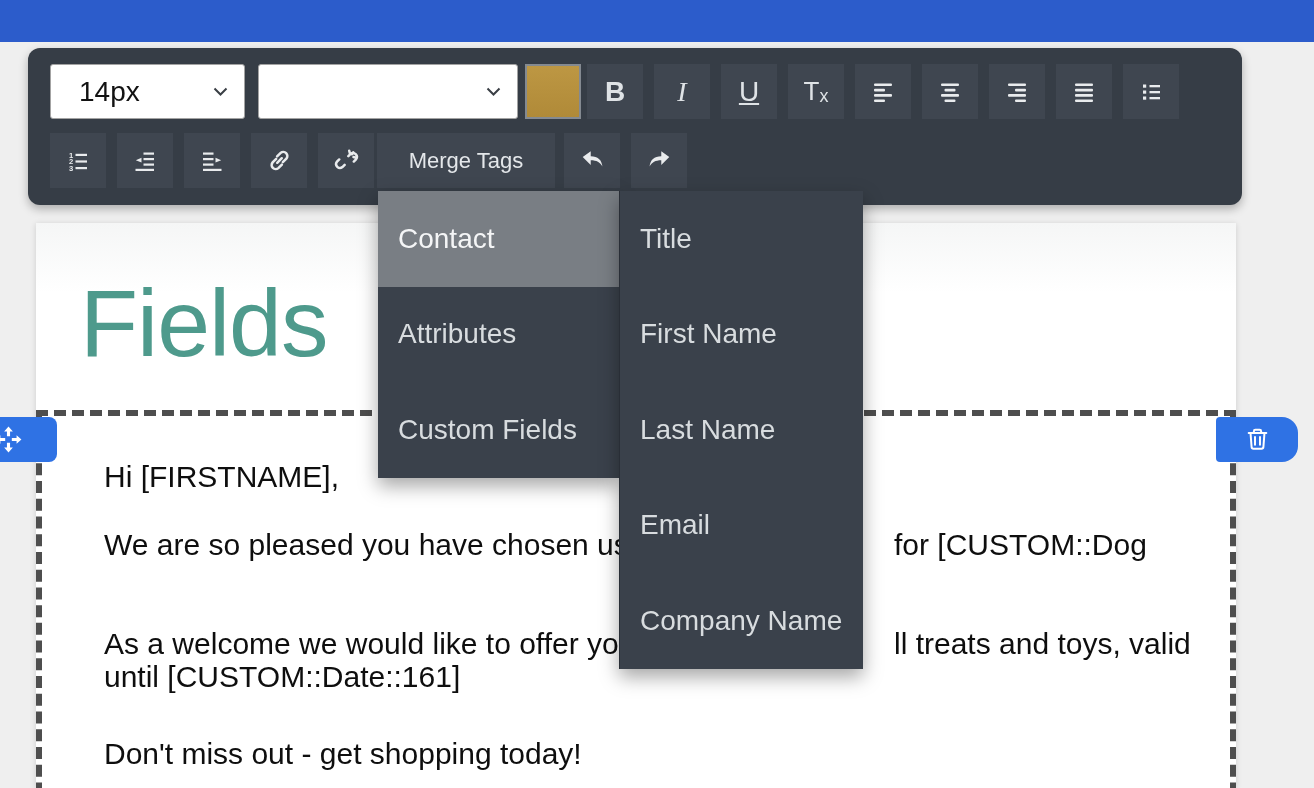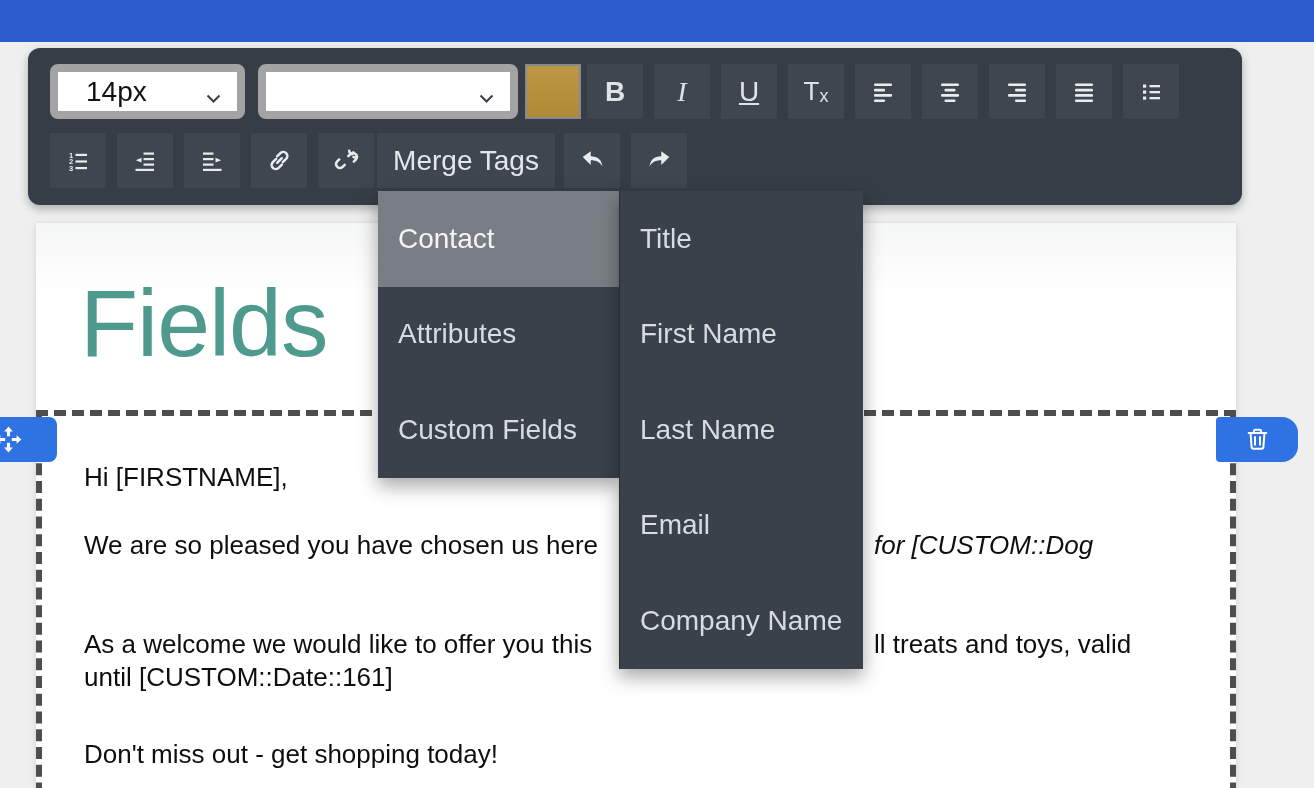--- a/index.html
+++ b/index.html
@@ -12,60 +12,60 @@
   
   .canvas { position:absolute; left:36px; top:223px; width:1200px; height:565px;
             background:linear-gradient(180deg,#f5f6f6 0,#ffffff 70px);
             box-shadow:0 1px 6px rgba(0,0,0,.14); z-index:1; }
   .canvas-heading { position:absolute; left:44px; top:51px; font-size:95px; line-height:1.05;
                     color:#4e9a8c; letter-spacing:-1px; white-space:nowrap; }
 
   .text-block { position:absolute; left:0px; top:187px; width:1200px; height:420px;
                 border-top:6px dashed #4e4e4e; border-left:6px dashed #4e4e4e; border-right:6px dashed #4e4e4e;
                 background:#ffffff; }
-  .bline { position:absolute; font-size:26px; color:#0e0e0e; white-space:nowrap; line-height:34px; }
+  .bline { position:absolute; font-size:30px; color:#0e0e0e; white-space:nowrap; line-height:34px;margin-left:20px; }
   .bl-1 { left:42px; top:44px; }
   .bl-2a { left:42px; top:112px; }
-  .bl-2b { left:832px; top:112px;font-style:italic; }
+  .bl-2b { left:832px; top:112px; }
   .bl-3 { left:42px; top:145px; }
   .bl-4a { left:42px; top:211px; }
   .bl-4b { left:832px; top:211px; }
   .bl-5 { left:42px; top:244px; }
   .bl-6 { left:42px; top:321px; }
 
   
   .drag-btn { position:absolute; left:-26px; top:417px; width:83px; height:45px; background:#2f72e4;
               border-radius:0 8px 8px 0; z-index:30; }
   .drag-btn svg { position:absolute; left:20px; top:8px; }
   .trash-btn { position:absolute; left:1216px; top:417px; width:82px; height:45px; background:#2f72e4;
                border-radius:4px 16px 16px 4px; z-index:30; }
   .trash-btn svg { position:absolute; left:28px; top:9px; }
 
   
   .toolbar { position:absolute; left:28px; top:48px; width:1214px; height:157px; background:#363d46;
              border-radius:12px; box-shadow:0 4px 10px rgba(0,0,0,.28); z-index:40; }
   .tbtn { position:absolute; height:55px; width:56px; background:#3f4650; display:flex;
           align-items:center; justify-content:center; color:#dfe3e6; font-size:28px; cursor:pointer; }
   .row1 { top:16px; } .row2 { top:85px; }
-  .sel { position:absolute; top:16px; height:55px; background:#ffffff; border:8px solid #a3a3a3;
-         border-radius:8px; display:flex; align-items:center; padding-left:28px; font-size:28px; color:#121212; }
+  .sel { position:absolute; top:16px; height:55px; background:#ffffff; border:1px solid #a3a3a3;
+         border-radius:3px; display:flex; align-items:center; padding-left:28px; font-size:28px; color:#121212; }
   .sel .chev { position:absolute; right:16px; top:22px; }
   .sel-size { left:22px; width:195px; }
   .sel-font { left:230px; width:260px; }
   .swatch { position:absolute; left:497px; top:16px; width:56px; height:55px;
             background:linear-gradient(180deg,#bd9743 0,#b08a38 100%); border:2px solid #848a91; }
   .b-bold   { left:559px; font-weight:600; }
   .b-italic { left:626px; font-style:italic; font-family:"Liberation Serif", serif; }
   .b-under  { left:693px; text-decoration:underline; }
   .b-clear  { left:760px; font-size:26px; }
   .b-clear small { font-size:18px; margin-top:10px; }
   .b-al { left:827px; } .b-ac { left:894px; } .b-ar { left:961px; } .b-aj { left:1028px; } .b-ul { left:1095px; }
   .b-ol { left:22px; } .b-od { left:89px; } .b-id { left:156px; } .b-lk { left:223px; } .b-ulk { left:290px; }
   .merge-btn { position:absolute; left:349px; top:85px; width:178px; height:55px; background:#3f4650;
-               color:#e4e7ea; font-size:28px; display:flex; align-items:center; justify-content:center; cursor:pointer; }
+               color:#e4e7ea; font-size:22px; display:flex; align-items:center; justify-content:center; cursor:pointer; }
   .b-undo { left:536px; } .b-redo { left:603px; }
 
   
   .merge-menu { position:absolute; left:378px; top:191px; display:flex; align-items:flex-start; z-index:50; }
   .mm-col { background:#3a414b; box-shadow:0 8px 18px rgba(0,0,0,.35); }
   .mm-left { width:241px; }
   .mm-right { width:244px; border-left:1px solid rgba(0,0,0,.28); }
   .mm-item { height:95.5px; display:flex; align-items:center; padding-left:20px; font-size:28px;
              color:#d8dcdf; cursor:pointer; white-space:nowrap; }
   .mm-item.active { background:rgba(255,255,255,.32); color:#f4f5f6; }

